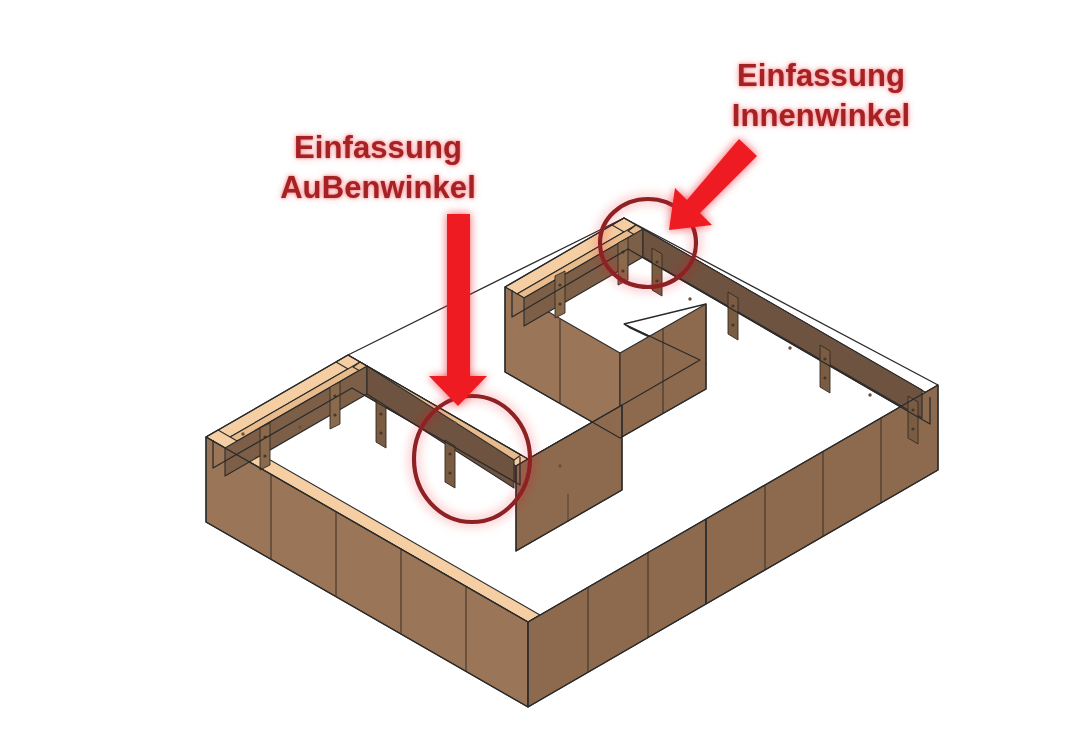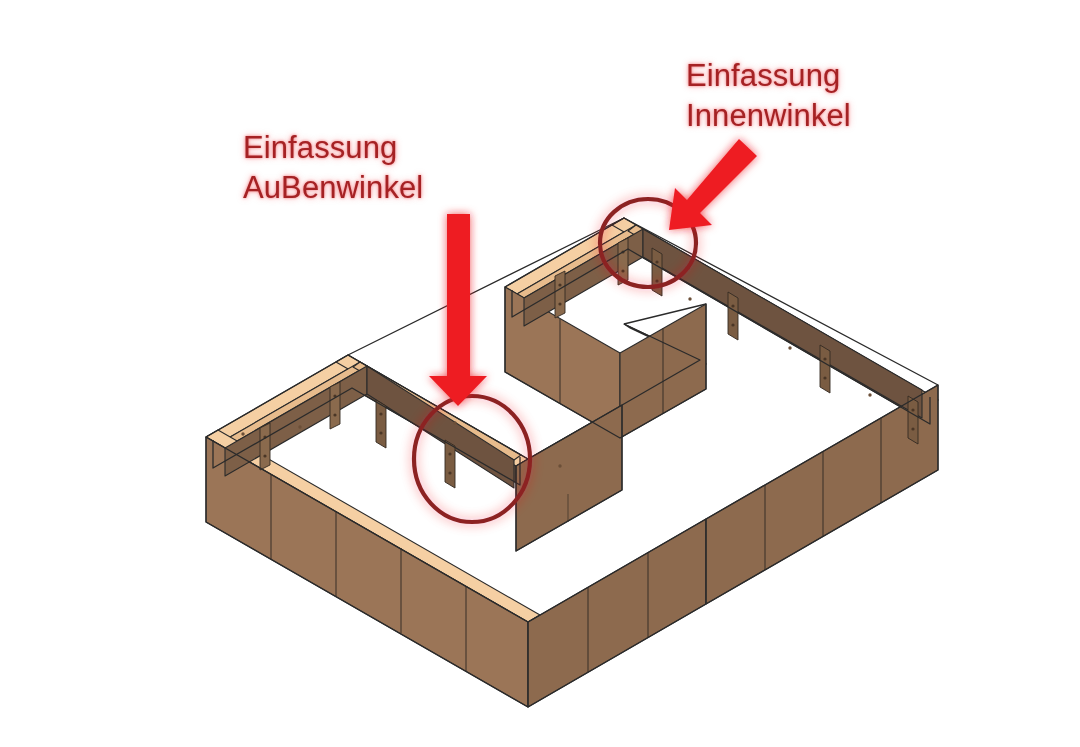--- a/index.html
+++ b/index.html
@@ -20,25 +20,25 @@
   #scene {
     position: absolute;
     left: 0;
     top: 0;
     width: 1080px;
     height: 747px;
   }
   .anno-label {
     position: absolute;
     font-family: "Liberation Sans", sans-serif;
-    font-weight: normal;
+    font-weight: bold;
     font-size: 31px;
     line-height: 1.30;
     color: #a52224;
-    text-align: left;
+    text-align: center;
     white-space: pre-line;
     letter-spacing: 0.1px;
     text-shadow:
       0 0 3px rgba(237,28,36,0.55),
       0 0 7px rgba(237,28,36,0.35);
     user-select: none;
   }
   #label-aussen {
     left: 243px;
     top: 128px;

